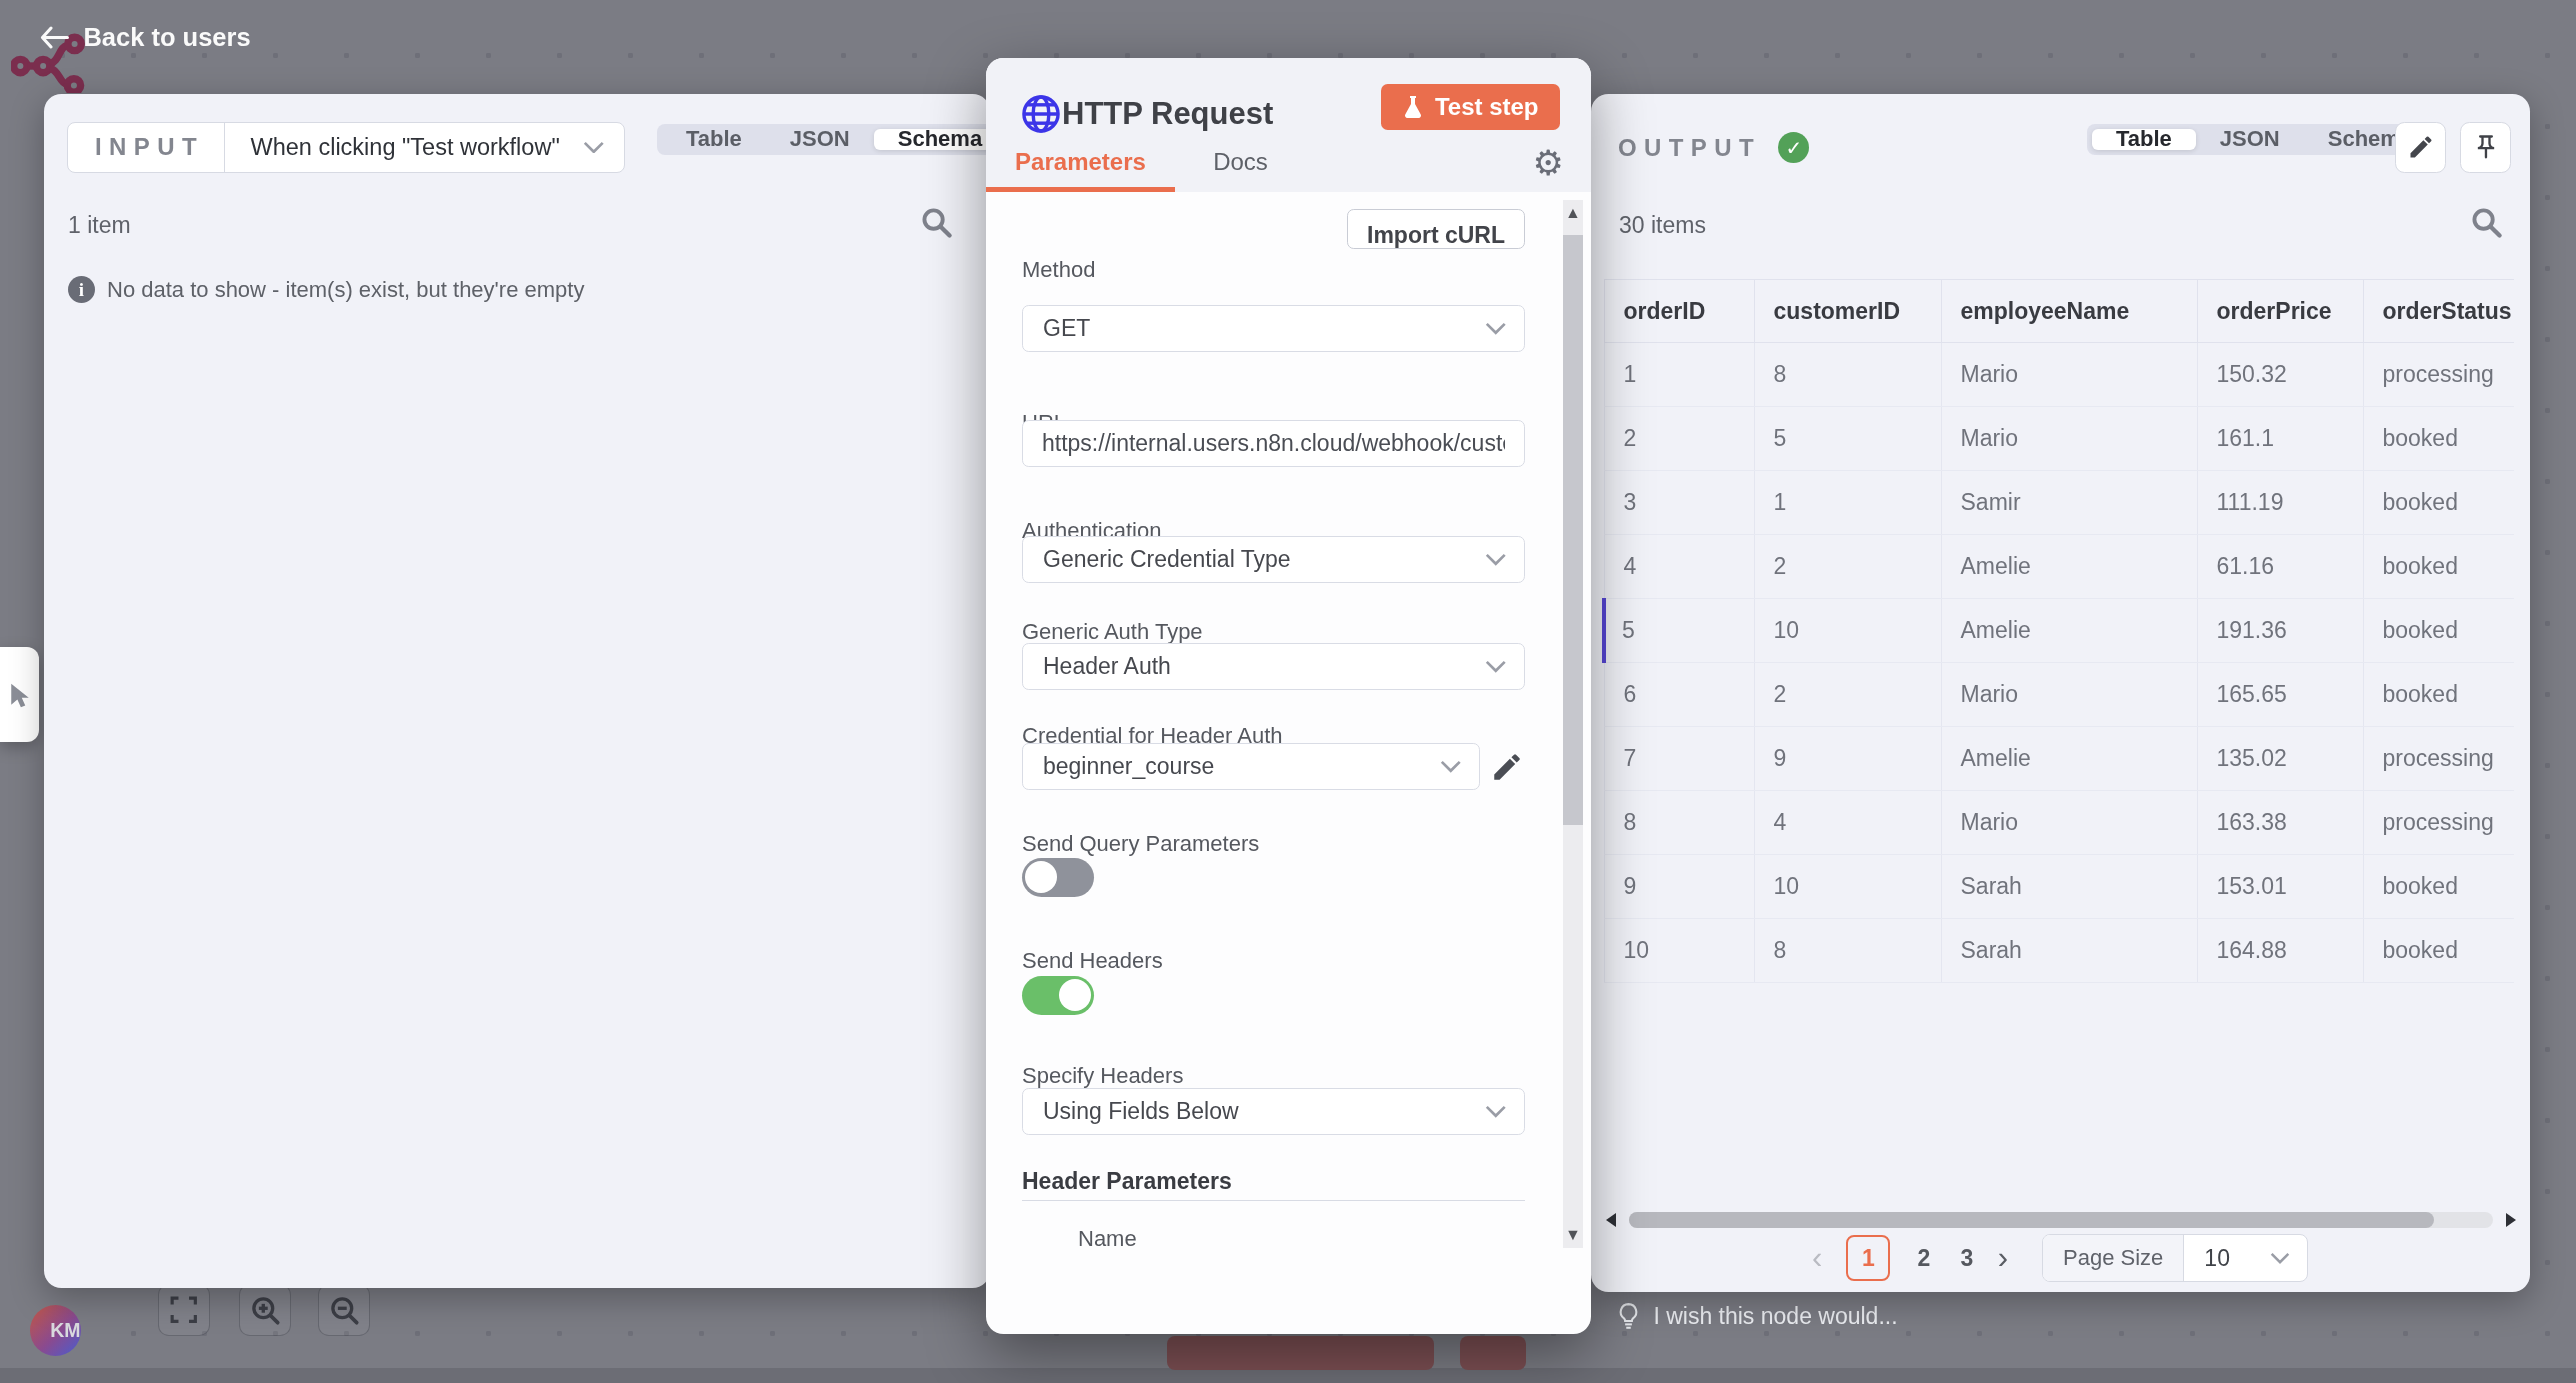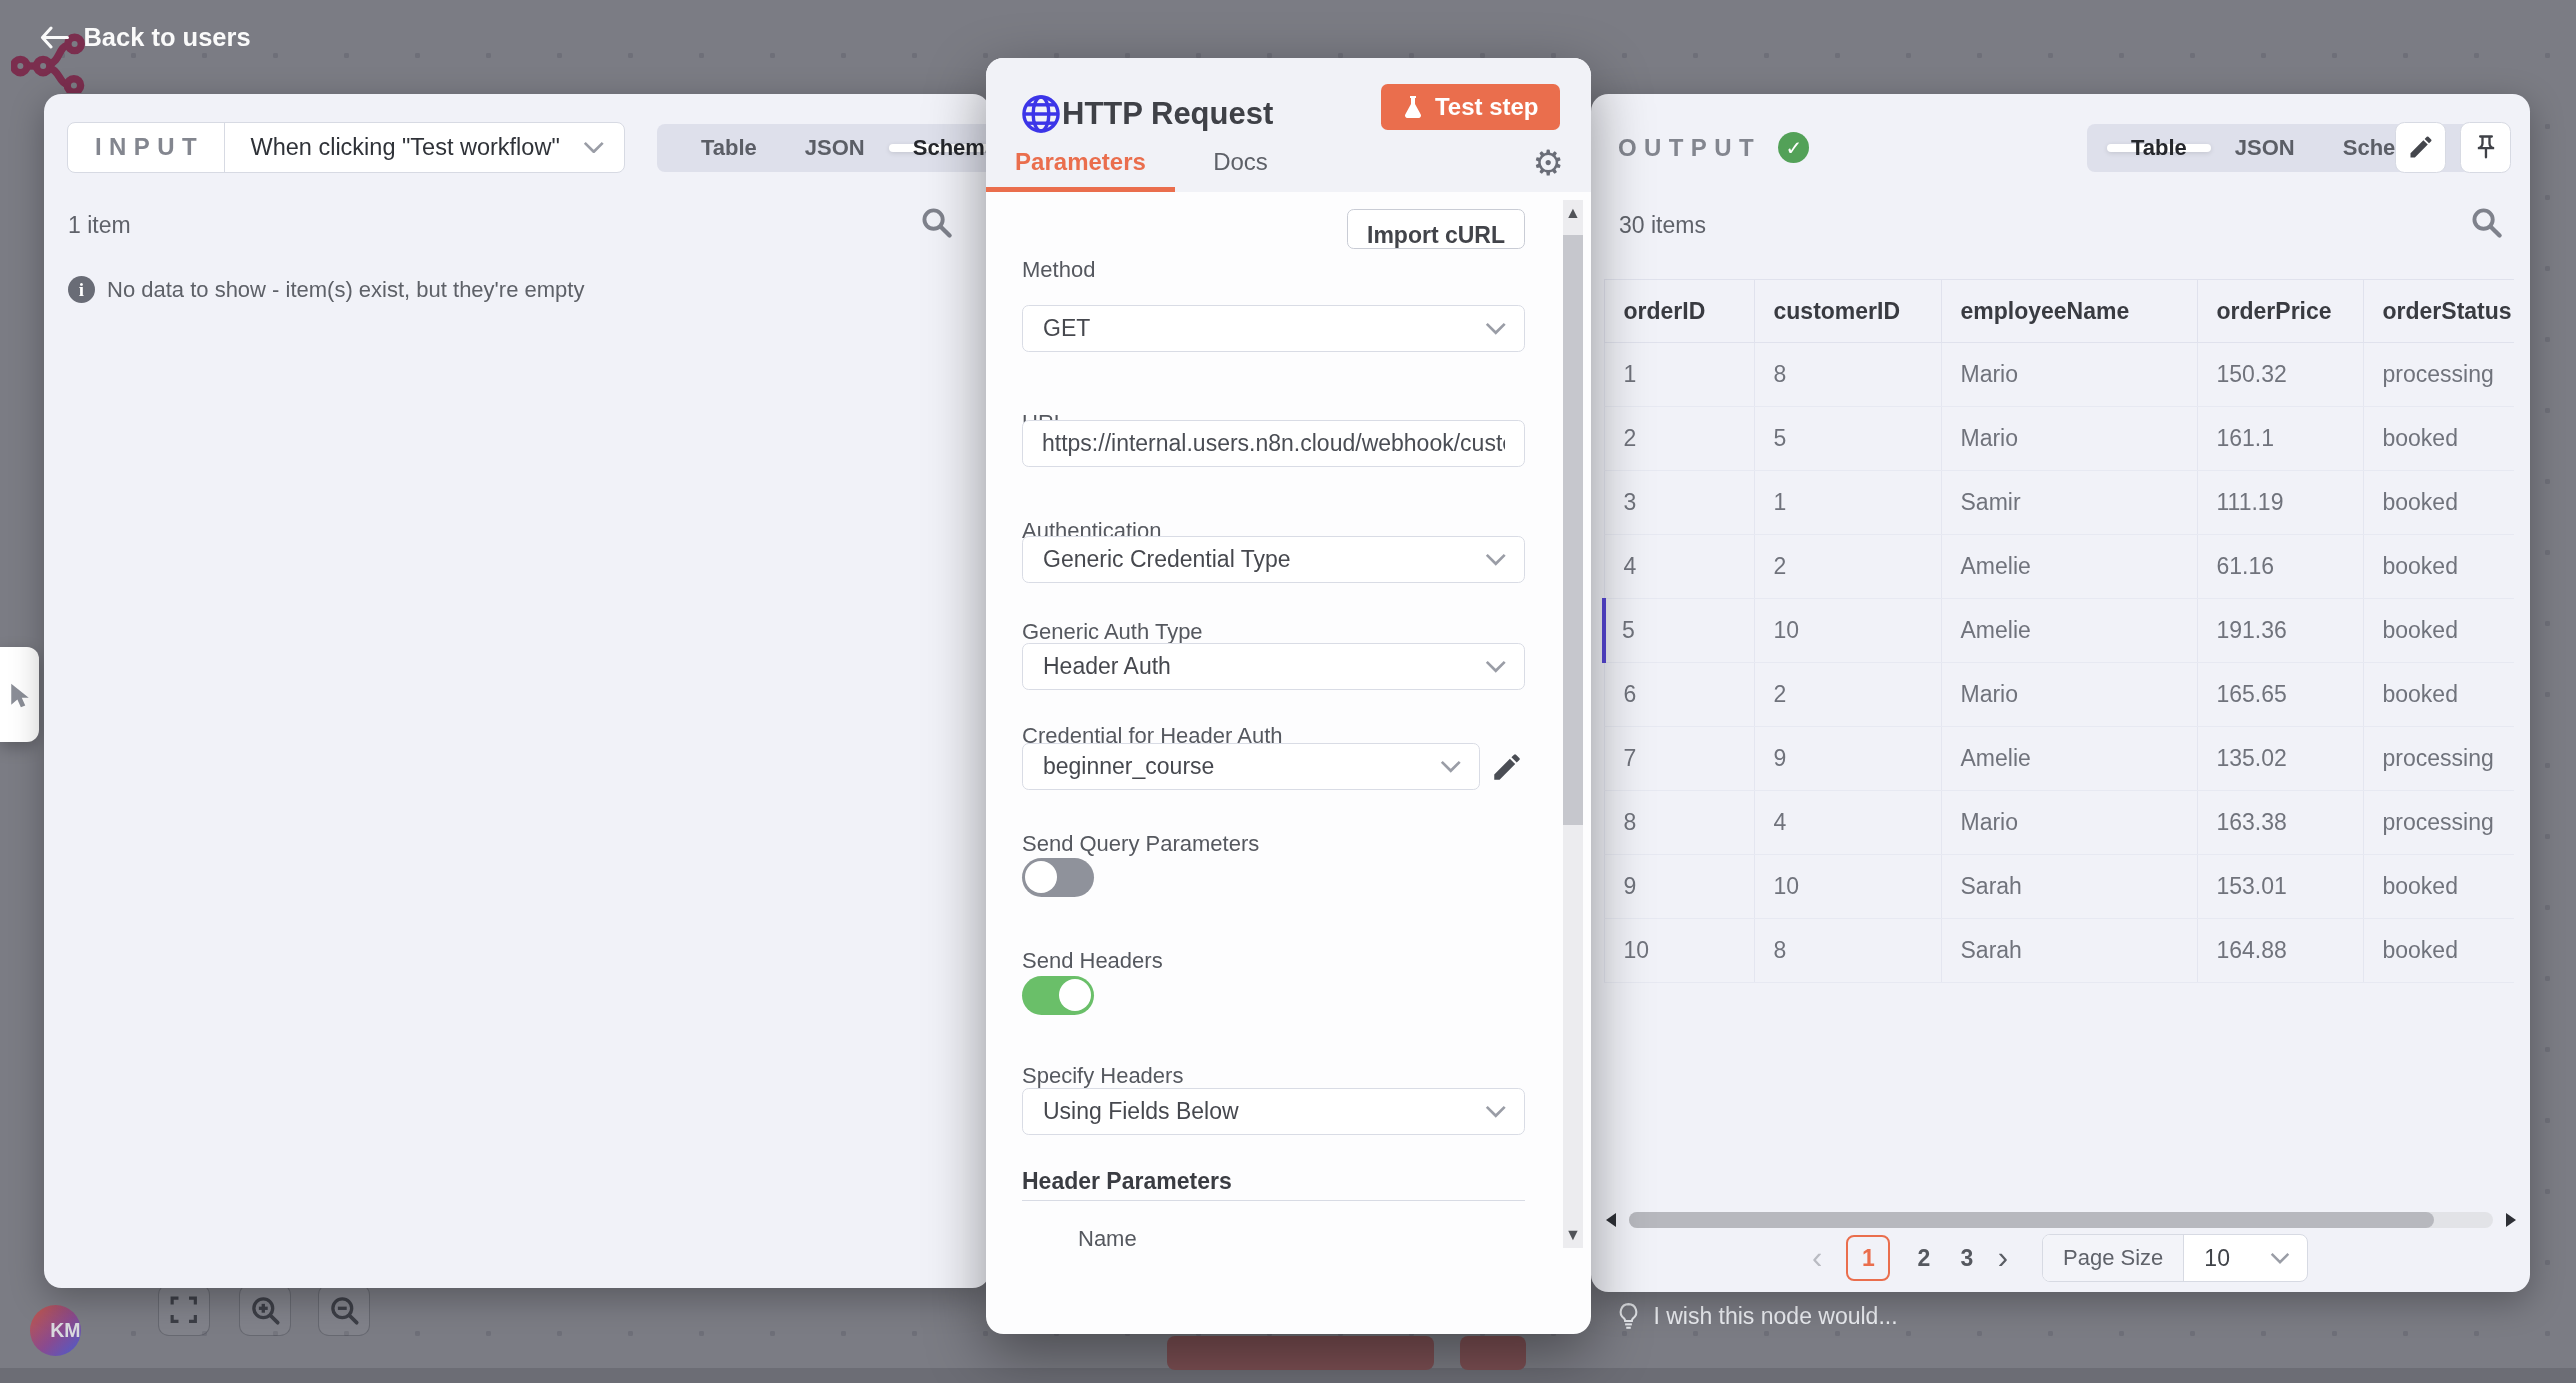--- a/index.html
+++ b/index.html
@@ -27,22 +27,22 @@
   .panel-right { left:1591px; top:94px; width:939px; height:1198px; z-index:5; }
 
   
   .io-box { position:absolute; display:flex; align-items:stretch; height:51px; background:#fff;
     border:1.3px solid #d7dae3; border-radius:8px; overflow:hidden; }
   .io-label { display:flex; align-items:center; padding:0 20px 0 27px; letter-spacing:7.4px;
     font-size:24px; font-weight:600; color:#83868f; border-right:1.3px solid #d7dae3; }
   .io-select { display:flex; align-items:center; gap:23px; padding:0 20px 0 25.5px; font-size:23.5px;
     color:#2f3238; cursor:pointer; }
 
-  .seg-tabs { position:absolute; display:flex; align-items:flex-end; height:48px; background:#dee0eb;
-    border-radius:8px; padding:20px; }
+  .seg-tabs { position:absolute; display:flex; align-items:flex-end; height:31px; background:#dee0eb;
+    border-radius:8px; padding:5px; }
   .seg-tab { display:flex; align-items:center; justify-content:center; height:100%; padding:0 24px;
     font-size:22px; font-weight:600; color:#5b5e66; border-radius:6px; cursor:pointer; }
   .seg-tab.active { background:#ffffff; color:#26282d; box-shadow:0 1.3px 5.4px rgba(0,0,0,.12); }
 
   .items-count { position:absolute; font-size:23px; color:#5f626a; }
   .icon-btn { cursor:pointer; }
 
   .info-row { position:absolute; display:flex; align-items:center; gap:12px; }
   .info-circ { width:27px; height:27px; border-radius:50%; background:#696c76; color:#fff;
     font-size:19px; font-weight:700; display:flex; align-items:center; justify-content:center;

